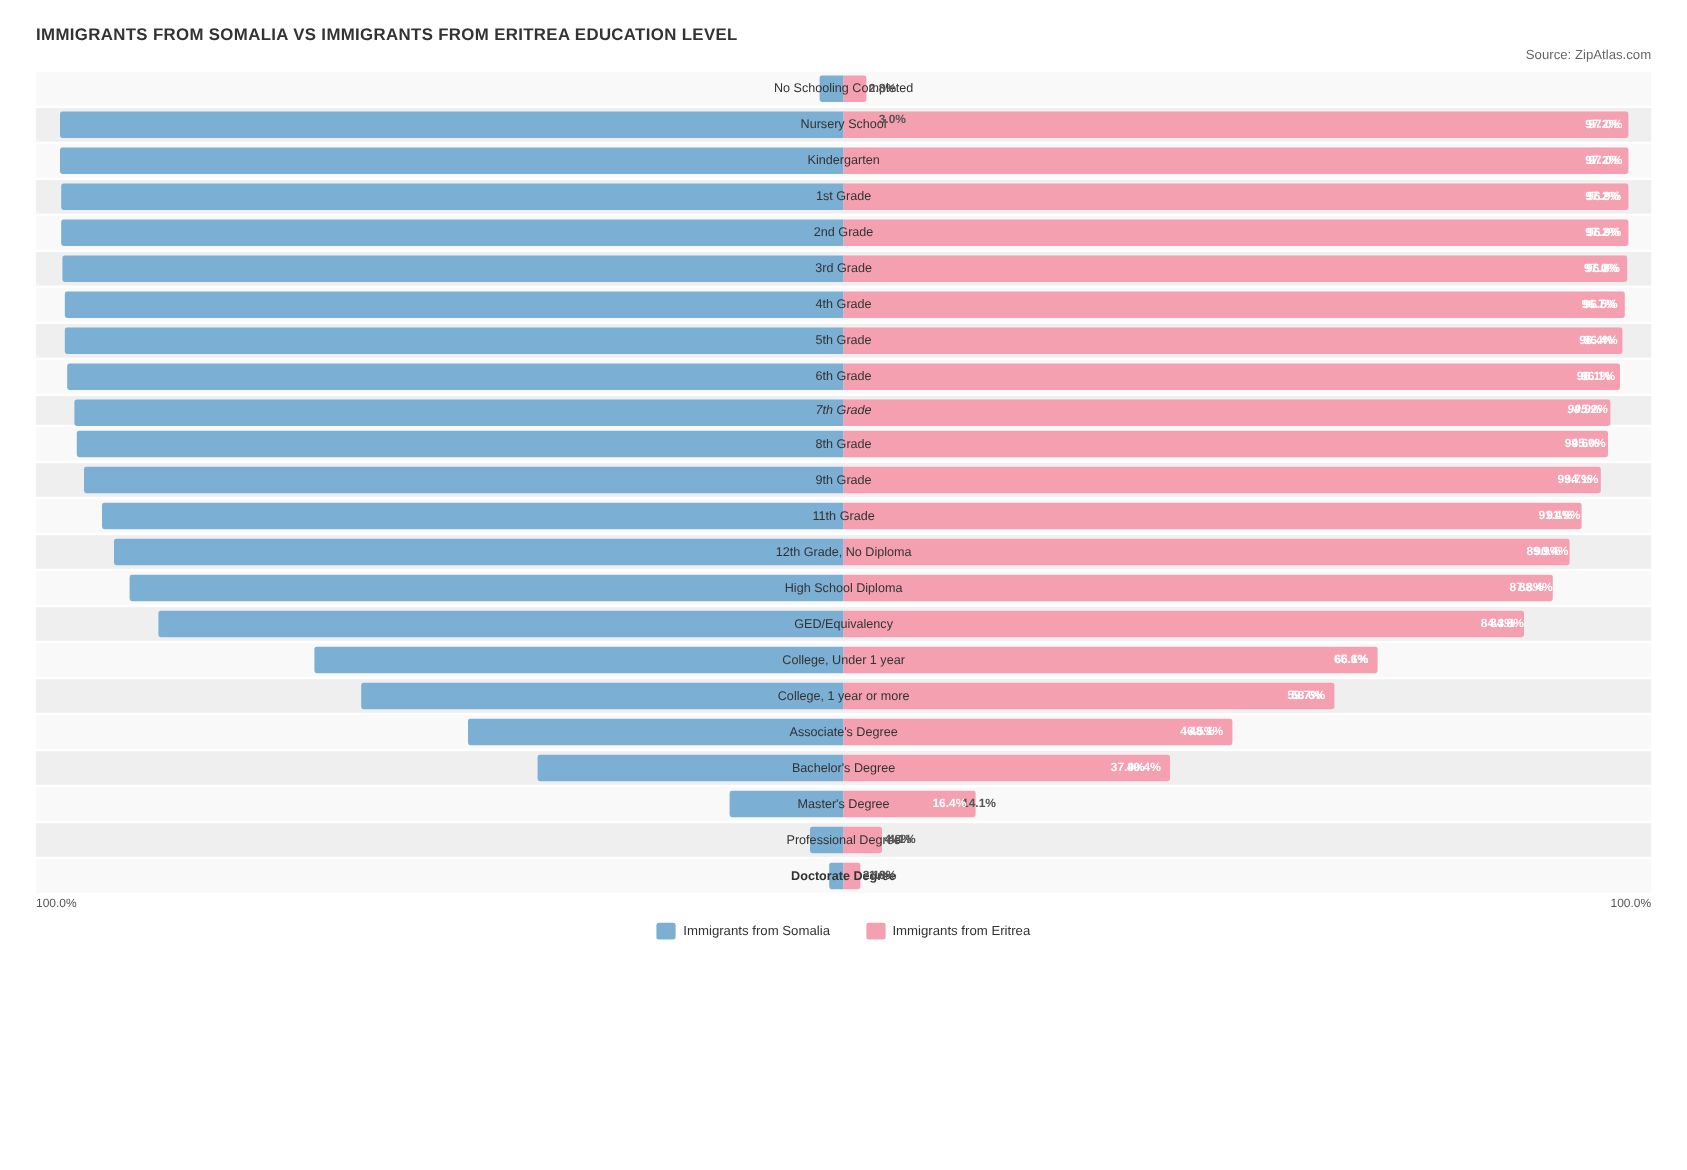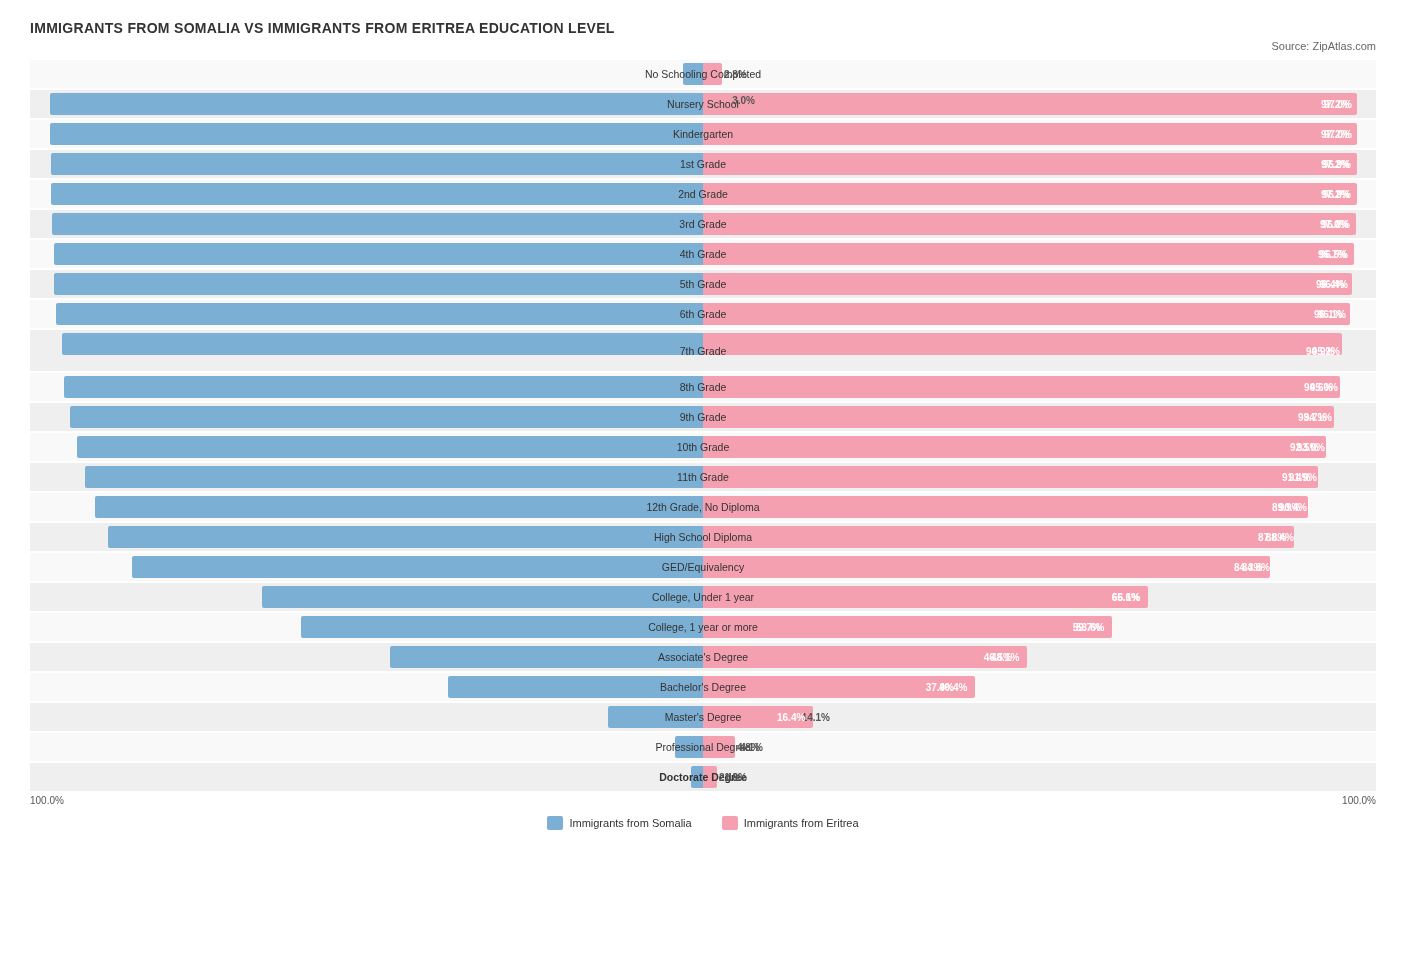--- a/index.html
+++ b/index.html
@@ -158,47 +158,40 @@
       <div style="position: absolute; font-size: 10px; font-weight: bold; z-index: 6; top: 50%; transform: translateY(-50%); color: rgb(255, 255, 255); right: 28px;">96.4%</div>
       <div style="position: absolute; font-size: 10px; font-weight: bold; z-index: 6; top: 50%; transform: translateY(-50%); color: rgb(255, 255, 255); left: 1286px;">96.4%</div>
     </div>
     <div class="row" style="height: 28px; position: relative; display: flex; align-items: center;">
       <div class="bar-left" style="width: 647px; height: 22px; background: rgb(123, 175, 212); position: absolute; right: 50%; top: 3px; border-radius: 2px 0px 0px 2px;"></div>
       <div class="bar-right" style="width: 647px; height: 22px; background: rgb(244, 160, 176); position: absolute; left: 50%; top: 3px; border-radius: 0px 2px 2px 0px;"></div>
       <div class="label-center" style="position: absolute; left: 50%; transform: translateX(-50%); font-size: 10.5px; color: rgb(51, 51, 51); white-space: nowrap; z-index: 5; line-height: 28px; font-weight: 400;">6th Grade</div>
       <div style="position: absolute; font-size: 10px; font-weight: bold; z-index: 6; top: 50%; transform: translateY(-50%); color: rgb(255, 255, 255); right: 30px;">96.1%</div>
       <div style="position: absolute; font-size: 10px; font-weight: bold; z-index: 6; top: 50%; transform: translateY(-50%); color: rgb(255, 255, 255); left: 1284px;">96.1%</div>
     </div>
-    <div class="row" style="height: 41px; position: relative; display: flex; align-items: center;">
+    <div class="row" style="height: 24px; position: relative; display: flex; align-items: center; font-style: italic;">
       <div class="bar-left" style="width: 641px; height: 22px; background: rgb(123, 175, 212); position: absolute; right: 50%; top: 3px; border-radius: 2px 0px 0px 2px;"></div>
       <div class="bar-right" style="width: 639px; height: 22px; background: rgb(244, 160, 176); position: absolute; left: 50%; top: 3px; border-radius: 0px 2px 2px 0px;"></div>
       <div class="label-center" style="position: absolute; left: 50%; transform: translateX(-50%); font-size: 10.5px; color: rgb(51, 51, 51); white-space: nowrap; z-index: 5; line-height: 28px; font-weight: 400;">7th Grade</div>
       <div style="position: absolute; font-size: 10px; font-weight: bold; z-index: 6; top: 50%; transform: translateY(-50%); color: rgb(255, 255, 255); right: 36px;">95.2%</div>
       <div style="position: absolute; font-size: 10px; font-weight: bold; z-index: 6; top: 50%; transform: translateY(-50%); color: rgb(255, 255, 255); left: 1276px;">94.9%</div>
     </div>
     <div class="row" style="height: 28px; position: relative; display: flex; align-items: center;">
       <div class="bar-left" style="width: 639px; height: 22px; background: rgb(123, 175, 212); position: absolute; right: 50%; top: 3px; border-radius: 2px 0px 0px 2px;"></div>
       <div class="bar-right" style="width: 637px; height: 22px; background: rgb(244, 160, 176); position: absolute; left: 50%; top: 3px; border-radius: 0px 2px 2px 0px;"></div>
       <div class="label-center" style="position: absolute; left: 50%; transform: translateX(-50%); font-size: 10.5px; color: rgb(51, 51, 51); white-space: nowrap; z-index: 5; line-height: 28px; font-weight: 400;">8th Grade</div>
       <div style="position: absolute; font-size: 10px; font-weight: bold; z-index: 6; top: 50%; transform: translateY(-50%); color: rgb(255, 255, 255); right: 38px;">95.0%</div>
       <div style="position: absolute; font-size: 10px; font-weight: bold; z-index: 6; top: 50%; transform: translateY(-50%); color: rgb(255, 255, 255); left: 1274px;">94.6%</div>
     </div>
     <div class="row" style="height: 28px; position: relative; display: flex; align-items: center; padding-left: 20px;">
       <div class="bar-left" style="width: 633px; height: 22px; background: rgb(123, 175, 212); position: absolute; right: 50%; top: 3px; border-radius: 2px 0px 0px 2px;"></div>
       <div class="bar-right" style="width: 631px; height: 22px; background: rgb(244, 160, 176); position: absolute; left: 50%; top: 3px; border-radius: 0px 2px 2px 0px;"></div>
       <div class="label-center" style="position: absolute; left: 50%; transform: translateX(-50%); font-size: 10.5px; color: rgb(51, 51, 51); white-space: nowrap; z-index: 5; line-height: 28px; font-weight: 400;">9th Grade</div>
       <div style="position: absolute; font-size: 10px; font-weight: bold; z-index: 6; top: 50%; transform: translateY(-50%); color: rgb(255, 255, 255); right: 44px;">94.1%</div>
       <div style="position: absolute; font-size: 10px; font-weight: bold; z-index: 6; top: 50%; transform: translateY(-50%); color: rgb(255, 255, 255); left: 1268px;">93.7%</div>
-    </div>
-    <div class="row" style="height: 28px; position: relative; display: flex; align-items: center;">
-      <div class="bar-left" style="width: 626px; height: 22px; background: rgb(123, 175, 212); position: absolute; right: 50%; top: 3px; border-radius: 2px 0px 0px 2px;"></div>
-      <div class="bar-right" style="width: 623px; height: 22px; background: rgb(244, 160, 176); position: absolute; left: 50%; top: 3px; border-radius: 0px 2px 2px 0px;"></div>
-      <div class="label-center" style="position: absolute; left: 50%; transform: translateX(-50%); font-size: 10.5px; color: rgb(51, 51, 51); white-space: nowrap; z-index: 5; line-height: 28px; font-weight: 400;">10th Grade</div>
-      <div style="position: absolute; font-size: 10px; font-weight: bold; z-index: 6; top: 50%; transform: translateY(-50%); color: rgb(255, 255, 255); right: 51px;">93.0%</div>
-      <div style="position: absolute; font-size: 10px; font-weight: bold; z-index: 6; top: 50%; transform: translateY(-50%); color: rgb(255, 255, 255); left: 1260px;">92.5%</div>
     </div>
     <div class="row" style="height: 28px; position: relative; display: flex; align-items: center;">
       <div class="bar-left" style="width: 618px; height: 22px; background: rgb(123, 175, 212); position: absolute; right: 50%; top: 3px; border-radius: 2px 0px 0px 2px;"></div>
       <div class="bar-right" style="width: 615px; height: 22px; background: rgb(244, 160, 176); position: absolute; left: 50%; top: 3px; border-radius: 0px 2px 2px 0px;"></div>
       <div class="label-center" style="position: absolute; left: 50%; transform: translateX(-50%); font-size: 10.5px; color: rgb(51, 51, 51); white-space: nowrap; z-index: 5; line-height: 28px; font-weight: 400;">11th Grade</div>
       <div style="position: absolute; font-size: 10px; font-weight: bold; z-index: 6; top: 50%; transform: translateY(-50%); color: rgb(255, 255, 255); right: 59px;">91.9%</div>
       <div style="position: absolute; font-size: 10px; font-weight: bold; z-index: 6; top: 50%; transform: translateY(-50%); color: rgb(255, 255, 255); left: 1252px;">91.4%</div>
     </div>
     <div class="row" style="height: 28px; position: relative; display: flex; align-items: center;">
       <div class="bar-left" style="width: 608px; height: 22px; background: rgb(123, 175, 212); position: absolute; right: 50%; top: 3px; border-radius: 2px 0px 0px 2px;"></div>

